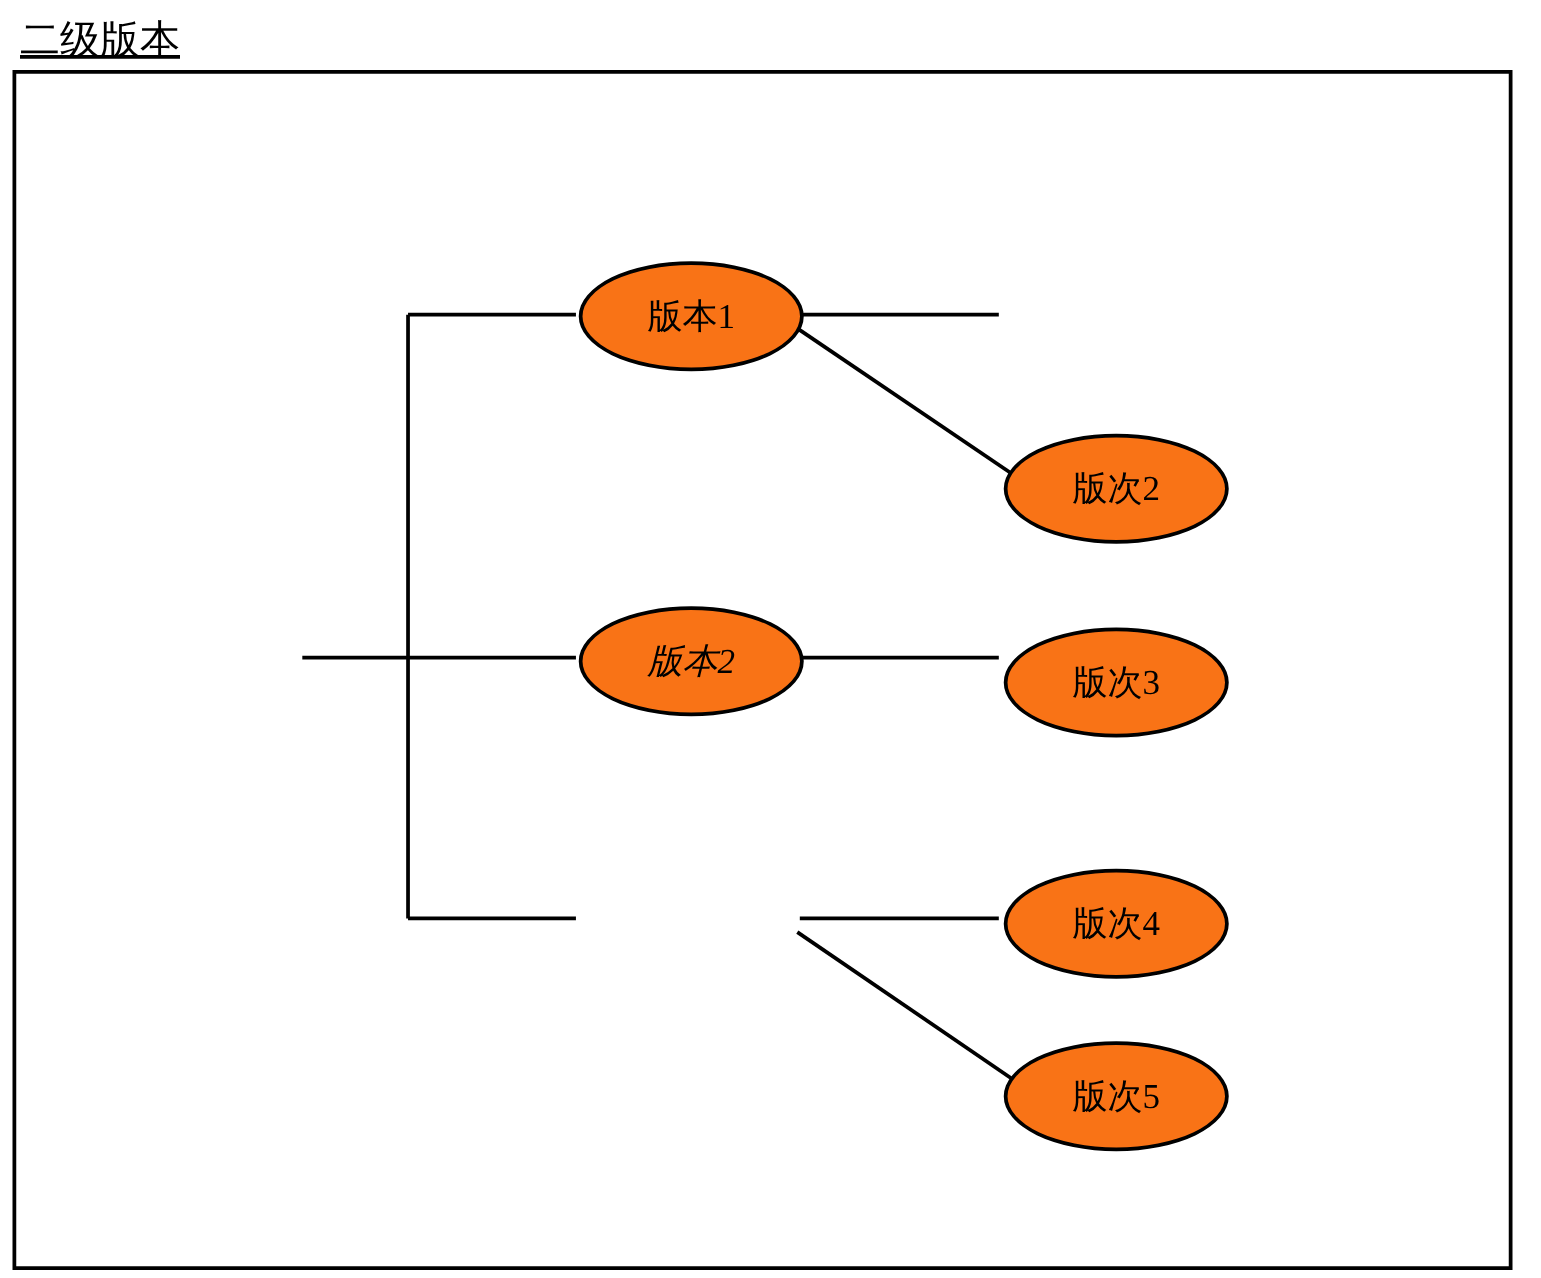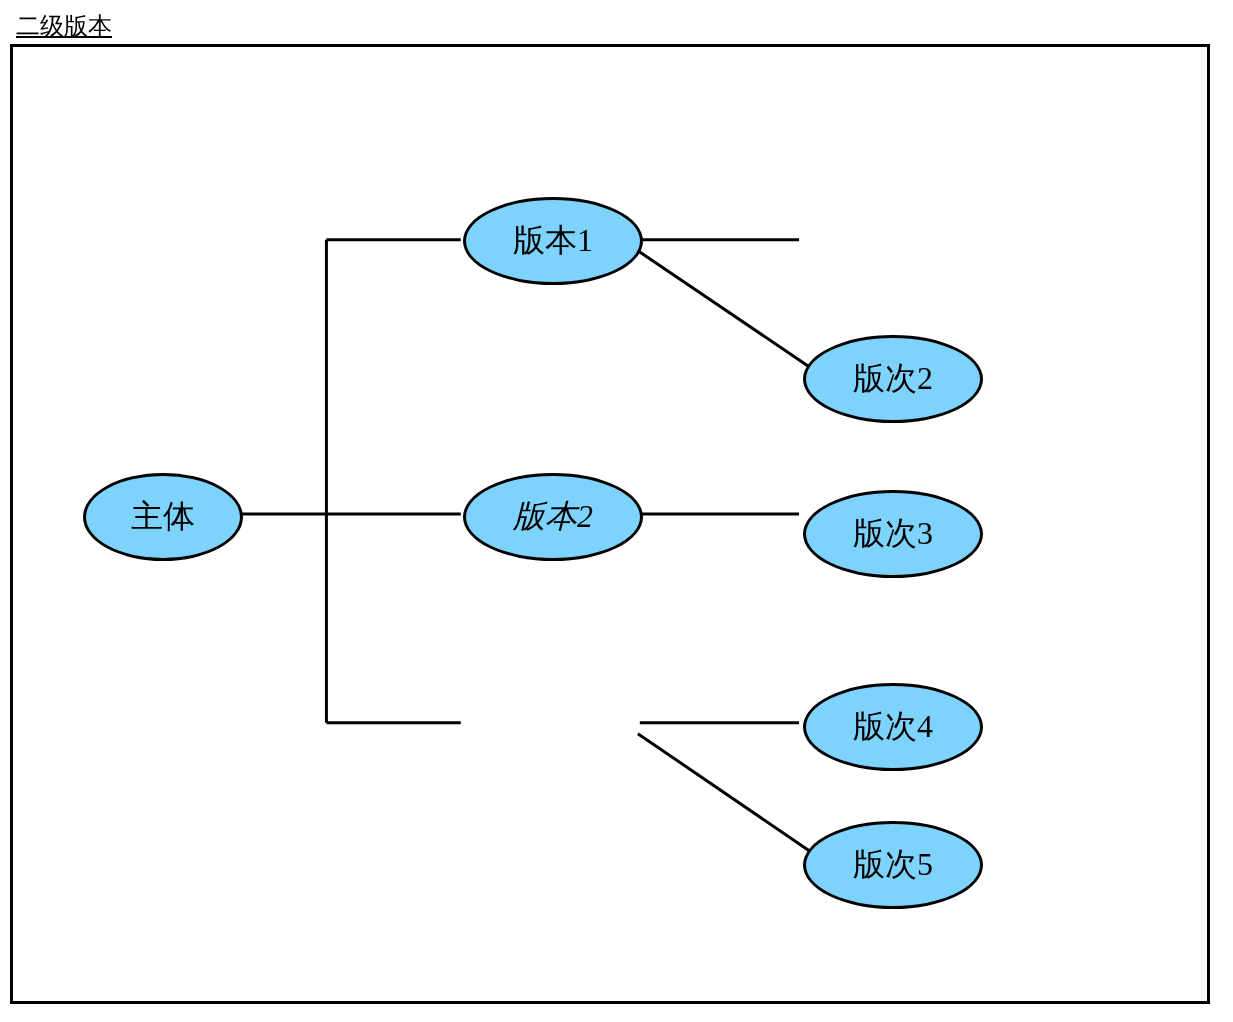--- a/index.html
+++ b/index.html
@@ -5,40 +5,40 @@
   * { box-sizing: border-box; }
   body {
     margin: 0;
     padding: 10px;
     font-family: "SimSun", "宋体", serif;
     background: #fff;
     width: 1233px;
     height: 1022px;
   }
   .title {
-    font-size: 24px;
+    font-size: 32px;
     text-decoration: underline;
     margin: 0 0 2px 6px;
     font-weight: normal;
   }
   .frame {
     border: 3px solid #000;
     width: 1200px;
     height: 960px;
     position: relative;
   }
   .node {
     position: absolute;
     border: 3px solid #000;
     border-radius: 50%;
     display: flex;
     align-items: center;
     justify-content: center;
-    background: #7dd3fc;
-    font-size: 32px;
+    background: #f97316;
+    font-size: 28px;
     white-space: nowrap;
   }
   .node.root {
     width: 160px;
     height: 88px;
   }
   .node.mid, .node.leaf {
     width: 180px;
     height: 88px;
   }
@@ -77,21 +77,20 @@
 
     <line x1="628" y1="205" x2="802" y2="323"></line>
 
     <line x1="630" y1="470" x2="790" y2="470"></line>
 
     <line x1="630" y1="680" x2="790" y2="680"></line>
 
     <line x1="628" y1="691" x2="802" y2="810"></line>
   </svg>
 
-  <div class="node root" style="left:70px; top:426px;">主体</div>
 
   <div class="node mid" style="left:450px; top:150px;">版本1</div>
   <div class="node mid" style="left:450px; top:426px;font-style:italic;">版本2</div>
 
   <div class="node leaf" style="left:790px; top:288px;">版次2</div>
   <div class="node leaf" style="left:790px; top:443px;font-family:Liberation Serif, serif;">版次3</div>
   <div class="node leaf" style="left:790px; top:636px;">版次4</div>
   <div class="node leaf" style="left:790px; top:774px;">版次5</div>
 </div>
 

